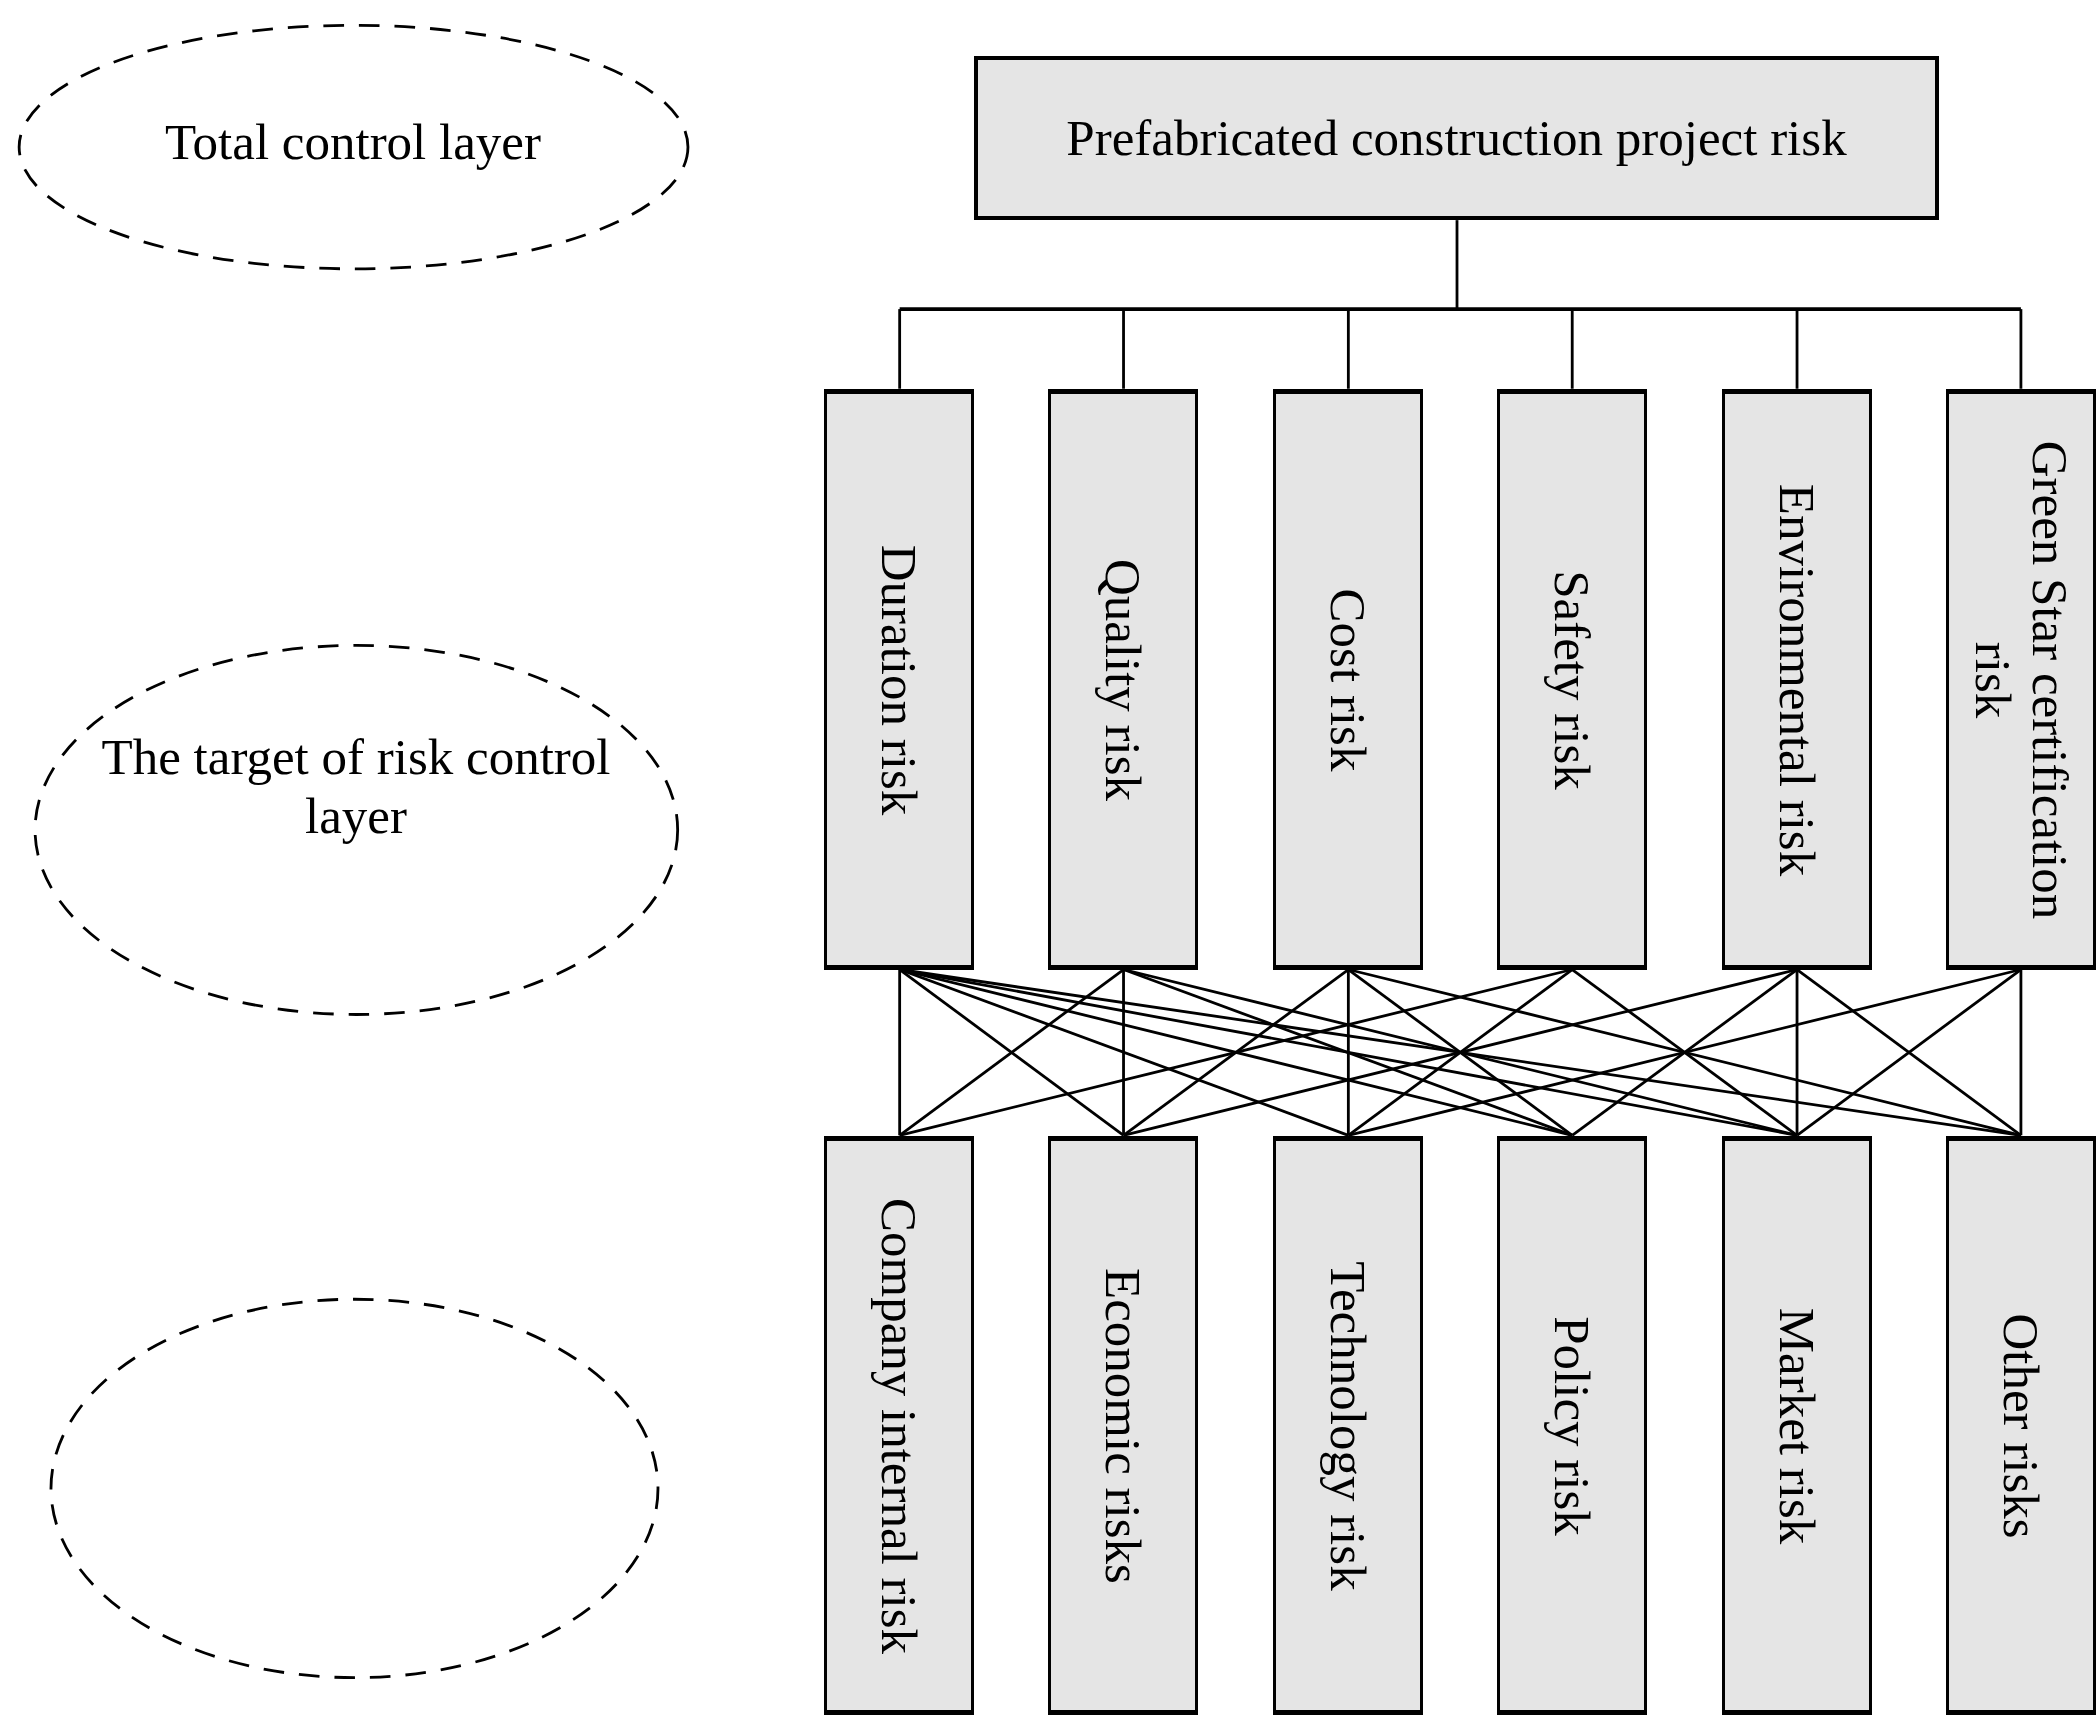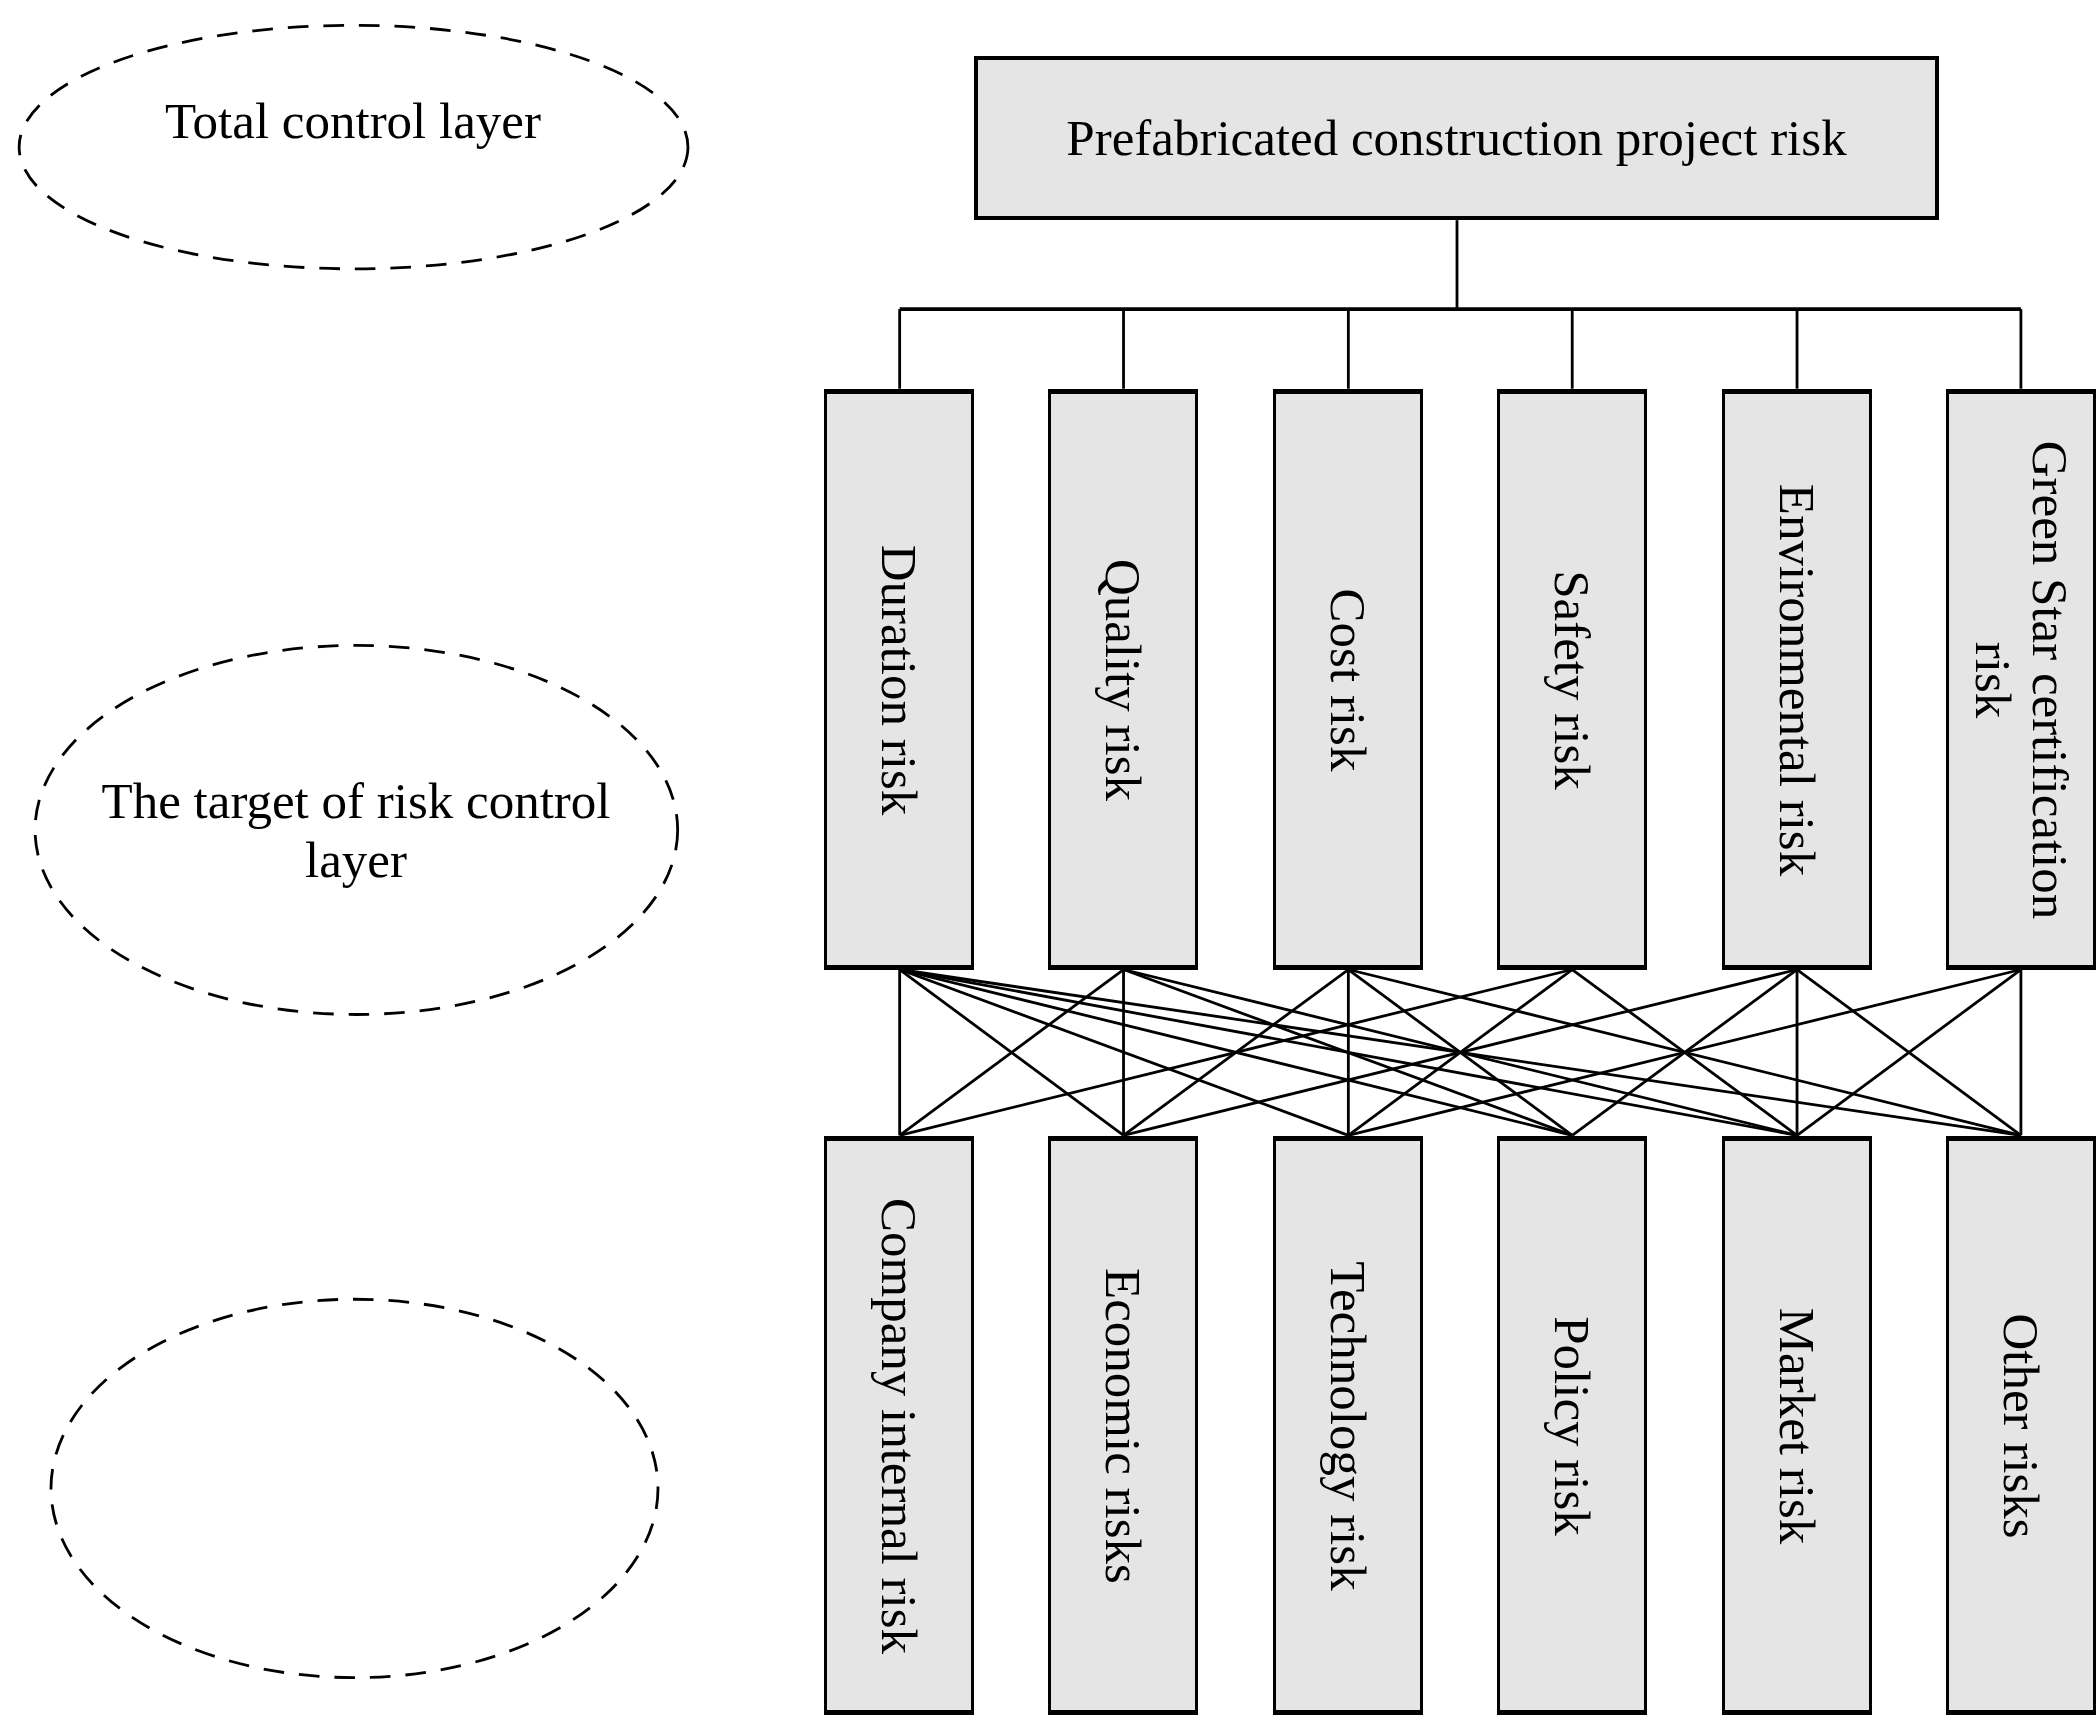--- a/index.html
+++ b/index.html
@@ -74,22 +74,22 @@
       <line x1="1678" y1="1035" x2="1918" y2="1212" stroke="#000000" stroke-width="3"></line>
       <line x1="1918" y1="1035" x2="1199" y2="1212" stroke="#000000" stroke-width="3"></line>
       <line x1="1918" y1="1035" x2="1678" y2="1212" stroke="#000000" stroke-width="3"></line>
       <line x1="1918" y1="1035" x2="1918" y2="1212" stroke="#000000" stroke-width="3"></line>
       <line x1="1918" y1="1035" x2="2157" y2="1212" stroke="#000000" stroke-width="3"></line>
       <line x1="2157" y1="1035" x2="1439" y2="1212" stroke="#000000" stroke-width="3"></line>
       <line x1="2157" y1="1035" x2="1918" y2="1212" stroke="#000000" stroke-width="3"></line>
       <line x1="2157" y1="1035" x2="2157" y2="1212" stroke="#000000" stroke-width="3"></line>
     </svg>
 
-  <div class="ellipse-label" style="left:44px;  top:92px;  width:618px;">Total control layer</div>
-  <div class="ellipse-label" style="left:47px;  top:772px;  width:618px;">The target of risk control layer</div>
+  <div class="ellipse-label" style="left:44px;  top:113px;  width:618px;">Total control layer</div>
+  <div class="ellipse-label" style="left:47px;  top:728px;  width:618px;">The target of risk control layer</div>
 
   <div class="box" id="root-box">
     <span>Prefabricated construction project risk</span>
   </div>
 
   <div class="box vbox mid" style="left:824px">
     <span class="vlabel">Duration risk</span>
     </div>
   <div class="box vbox mid" style="left:1048px">
     <span class="vlabel">Quality risk</span>

